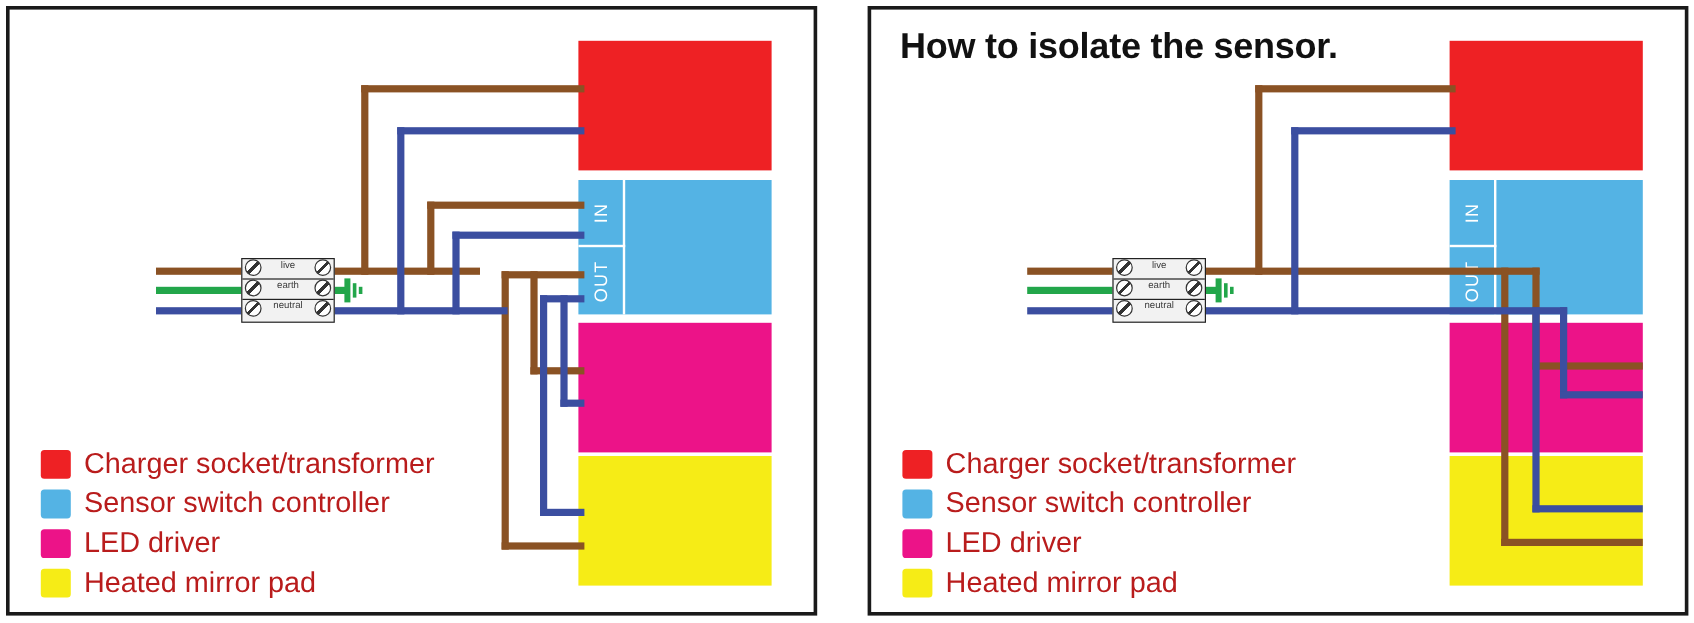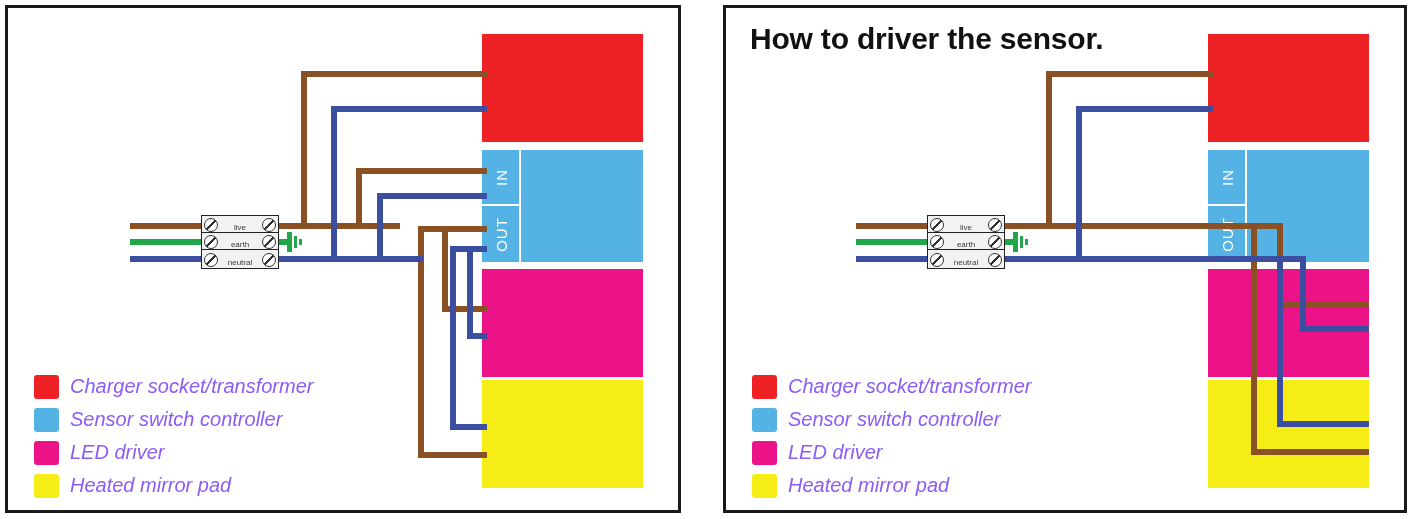--- a/index.html
+++ b/index.html
@@ -27,21 +27,21 @@
 
   
   .legend{position:absolute;left:26px;top:362px;}
   .legend-row{
     display:flex;align-items:center;height:33px;
   }
   .legend-swatch{
     width:25px;height:24px;border-radius:3px;flex:0 0 auto;
   }
   .legend-label{
-    margin-left:11px;font-size:20px;color:#8b5cf6;white-space:nowrap;font-style:italic;
+    margin-left:11px;font-size:24px;color:#b91c1c;white-space:nowrap;
   }
 
   
   .block{position:absolute;box-sizing:border-box;}
   .block.red{background:#ee2124;}
   .block.pink{background:#ec1388;}
   .block.yellow{background:#f6ec16;}
 
   .sensor{position:absolute;box-sizing:border-box;background:#54b3e4;}
   .sensor-col{
@@ -69,21 +69,21 @@
   
   .terminal{
     position:absolute;
     border:1.5px solid #222222;
     background:#f2f2f2;
     box-sizing:border-box;
     z-index:40;
   }
   .term-row{
     position:relative;
-    display:flex;align-items:flex-end;justify-content:space-between;
+    display:flex;align-items:flex-start;justify-content:space-between;
     height:17px;
     border-bottom:1.5px solid #222222;
     box-sizing:border-box;
     padding:0 2px;
   }
   .term-row:last-child{border-bottom:none;}
   .term-label{
     flex:1;text-align:center;font-size:8px;color:#3a3a3a;
     font-family:"Liberation Sans", sans-serif;
   }
@@ -198,21 +198,21 @@
       </div>
       <div class="legend-row">
         <span class="legend-swatch" style="background:#f6ec16;"></span>
         <span class="legend-label">Heated mirror pad</span>
       </div>
     </div>
   </div>
 
   <div class="panel" id="panel-right">
 
-    <div class="panel-title">How to driver the sensor.</div>
+    <div class="panel-title">How to isolate the sensor.</div>
 
     <div class="block red" style="left:482px;top:26px;width:161px;height:108px;"></div>
 
     <div class="sensor" style="left:482px;top:142px;width:161px;height:112px;">
       <div class="sensor-col"></div>
       <div class="sensor-cell in">
         <span>IN</span>
       </div>
       <div class="sensor-cell out">
         <span>OUT</span>

